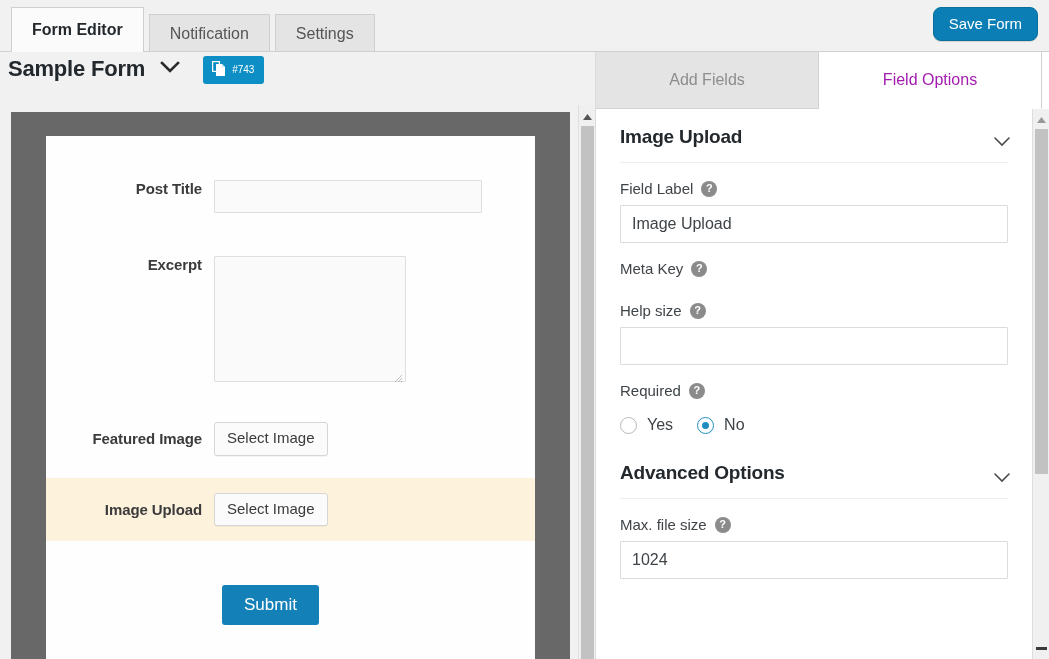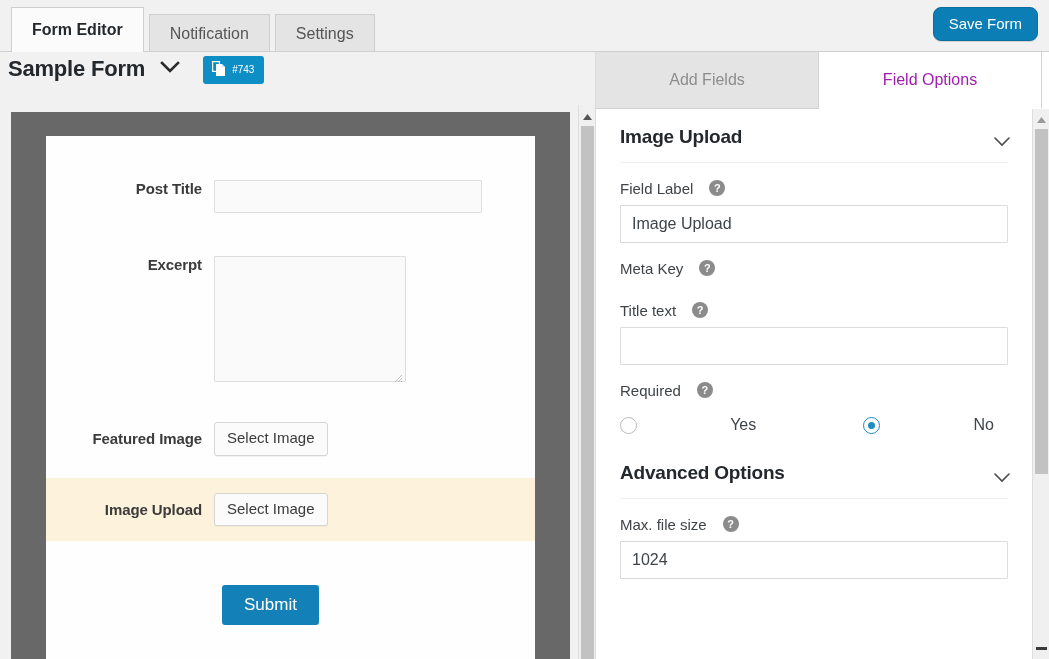--- a/index.html
+++ b/index.html
@@ -142,35 +142,35 @@
     position: absolute; left: 0; top: 57px; width: 436px; height: 550px;
     overflow: hidden; background: #fff; padding: 0 24px;
   }
   .sect-header {
     display: flex; align-items: center; justify-content: space-between;
     padding: 17px 0 14px; border-bottom: 1px solid #eeeeee;
   }
   .sect-title { font-size: 19px; font-weight: bold; color: #23282d; letter-spacing: -.2px; }
   .field-group { padding-top: 17px; }
   .field-label-row {
-    display: flex; align-items: flex-start; gap: 16px;
+    display: flex; align-items: center; gap: 8px;
     font-size: 15px; color: #3f4448; margin-bottom: 8px;
   }
   .help-icon {
     width: 16px; height: 16px; border-radius: 50%; background: #8b8b8b;
     color: #fff; font-size: 11px; font-weight: bold;
     display: inline-flex; align-items: center; justify-content: center;
     line-height: 1; cursor: pointer;
   }
   .rinput {
     width: 100%; height: 38px; border: 1px solid #dcdcdc; background: #fff;
     font-size: 16px; color: #3f4448; padding: 0 11px;
     font-family: "Liberation Sans", sans-serif; border-radius: 1px; outline: none;
   }
-  .radio-row { display: flex; align-items: center; gap: 10px; padding-top: 9px; justify-content: space-between; }
+  .radio-row { display: flex; align-items: center; gap: 10px; padding-top: 9px; }
   .radio {
     width: 17px; height: 17px; border-radius: 50%;
     border: 1px solid #b9b9b9; background: #fff;
     display: inline-flex; align-items: center; justify-content: center;
     cursor: pointer; flex: 0 0 auto;
   }
   .radio.checked { border-color: #1e8cbe; }
   .radio.checked::after {
     content: ""; width: 7px; height: 7px; border-radius: 50%; background: #1e8cbe;
   }
@@ -299,21 +299,21 @@
 
       <div class="field-group">
         <div class="field-label-row">
           <span>Meta Key</span>
           <span class="help-icon">?</span>
         </div>
       </div>
 
       <div class="field-group">
         <div class="field-label-row">
-          <span>Title text</span>
+          <span>Help size</span>
           <span class="help-icon">?</span>
         </div>
         <input class="rinput" type="text" value="" style="">
       </div>
 
       <div class="field-group">
         <div class="field-label-row">
           <span>Required</span>
           <span class="help-icon">?</span>
         </div>

